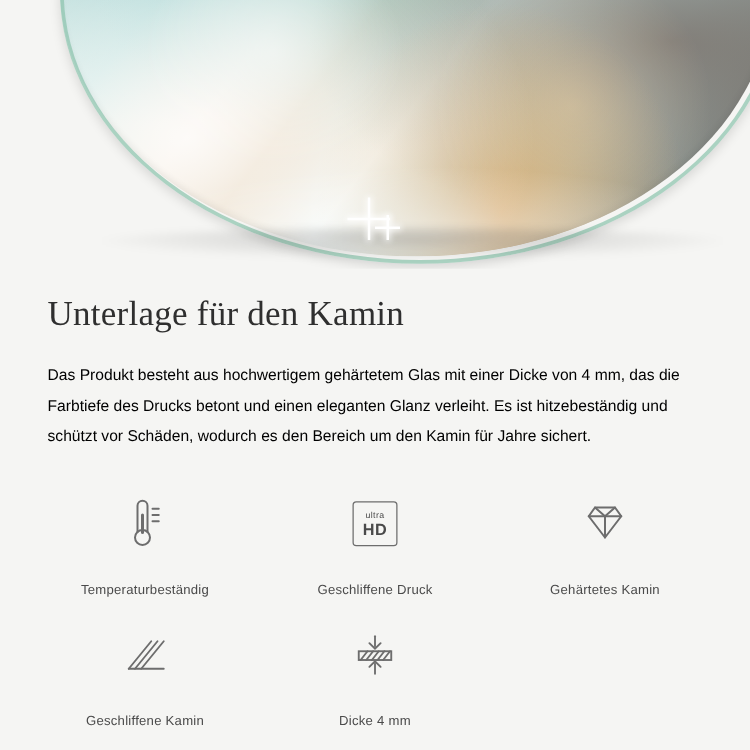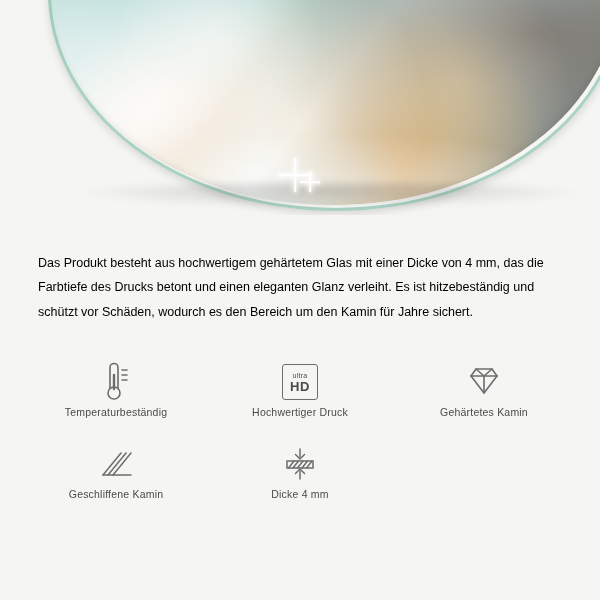--- a/index.html
+++ b/index.html
@@ -130,20 +130,21 @@
     row-gap: 6px;
     margin-top: 28px;
     padding: 0 24px;
   }
   .feature {
     display: flex;
     flex-direction: column;
     align-items: center;
     justify-content: space-between;
     padding: 6px 4px 10px 4px;
+    gap: 23px;
   }
   .feature-icon {
     height: 48px;
     display: flex;
     align-items: center;
     justify-content: center;
   }
   .feature-label {
     margin-top: 0;
     font-size: 10.5px;
@@ -182,20 +183,21 @@
   <div class="hero">
     <div class="hero-disc"></div>
     <div class="hero-edge"></div>
     <div class="hero-shadow"></div>
     <div class="sparkle sparkle-a"></div>
     <div class="sparkle sparkle-b"></div>
   </div>
 
   <div class="content">
     <h1 class="headline">
+      <span class="line">Unterlage für den Kamin</span>
     </h1>
     <p class="body-copy">Das Produkt besteht aus hochwertigem gehärtetem Glas mit einer Dicke von 4 mm, das die Farbtiefe des Drucks betont und einen eleganten Glanz verleiht. Es ist hitzebeständig und schützt vor Schäden, wodurch es den Bereich um den Kamin für Jahre sichert.</p>
   </div>
 
   <div class="features">
 
     <div class="feature">
       <div class="feature-icon">
         <svg width="40" height="46" viewBox="0 0 40 46" fill="none" stroke="#6d6d6d" stroke-width="1.6" stroke-linecap="round">
           <path d="M14 29.5V8.5a4 4 0 0 1 8 0v21"></path>
@@ -207,21 +209,21 @@
       <div class="feature-label">Temperaturbeständig</div>
     </div>
 
     <div class="feature">
       <div class="feature-icon">
         <div class="hd-box">
           <span class="hd-small">ultra</span>
           <span class="hd-big">HD</span>
         </div>
       </div>
-      <div class="feature-label">Hochwertiger Druck</div>
+      <div class="feature-label">Geschliffene Druck</div>
     </div>
 
 
     <div class="feature">
       <div class="feature-icon">
         <svg width="44" height="40" viewBox="0 0 44 40" fill="none" stroke="#6d6d6d" stroke-width="1.6" stroke-linejoin="round" stroke-linecap="round">
           <path d="M9 14 L14 7 h16 l5 7 -13 17 Z"></path>
           <path d="M9 14 h26"></path>
           <path d="M14 7 l8 7 8-7"></path>
           <path d="M22 14 v17"></path>

